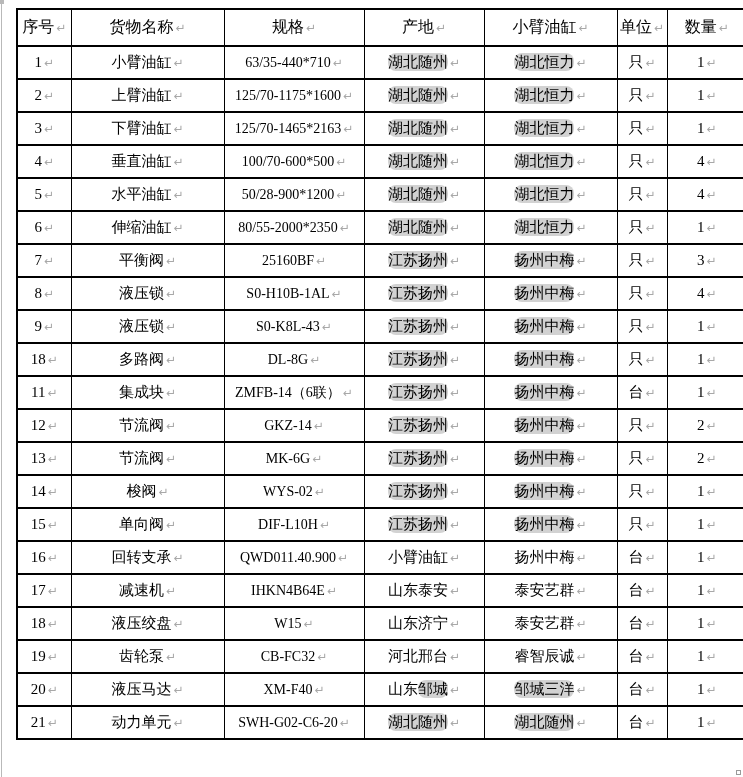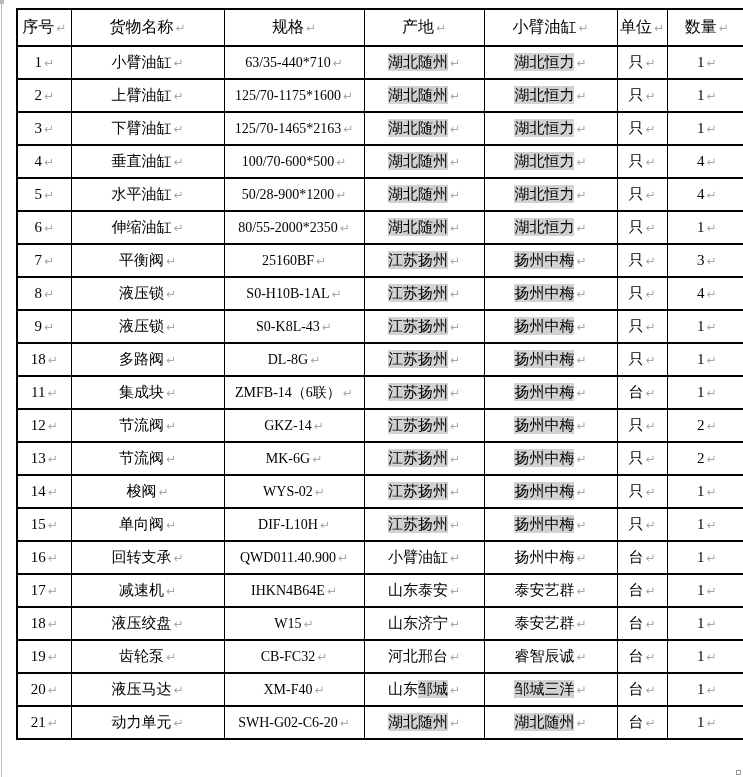--- a/index.html
+++ b/index.html
@@ -34,21 +34,21 @@
     text-align:center;vertical-align:middle;
     padding:0 2px;color:#000;
     overflow:hidden;white-space:nowrap;
   }
   thead tr{height:37px;}
   tbody tr{height:33px;}
   th{font-weight:normal;font-size:16px;}
   td{font-size:15px;}
   td.col-spec{font-size:14px;text-align:center;}
   .seg{padding:1px 0;}
-  .seg.shaded{background:var(--shading);}
+  .seg.shaded{background:var(--shading);border-radius:8px;}
   .mark{
     color:var(--mark);
     font-family:"DejaVu Sans","Liberation Sans",sans-serif;
     font-size:12px;margin-left:2px;
   }
   .resize-handle{
     position:absolute;left:736px;top:770px;width:5px;height:5px;
     border:1px solid #9a9a9a;background:#ffffff;box-sizing:border-box;
   }
 </style>

